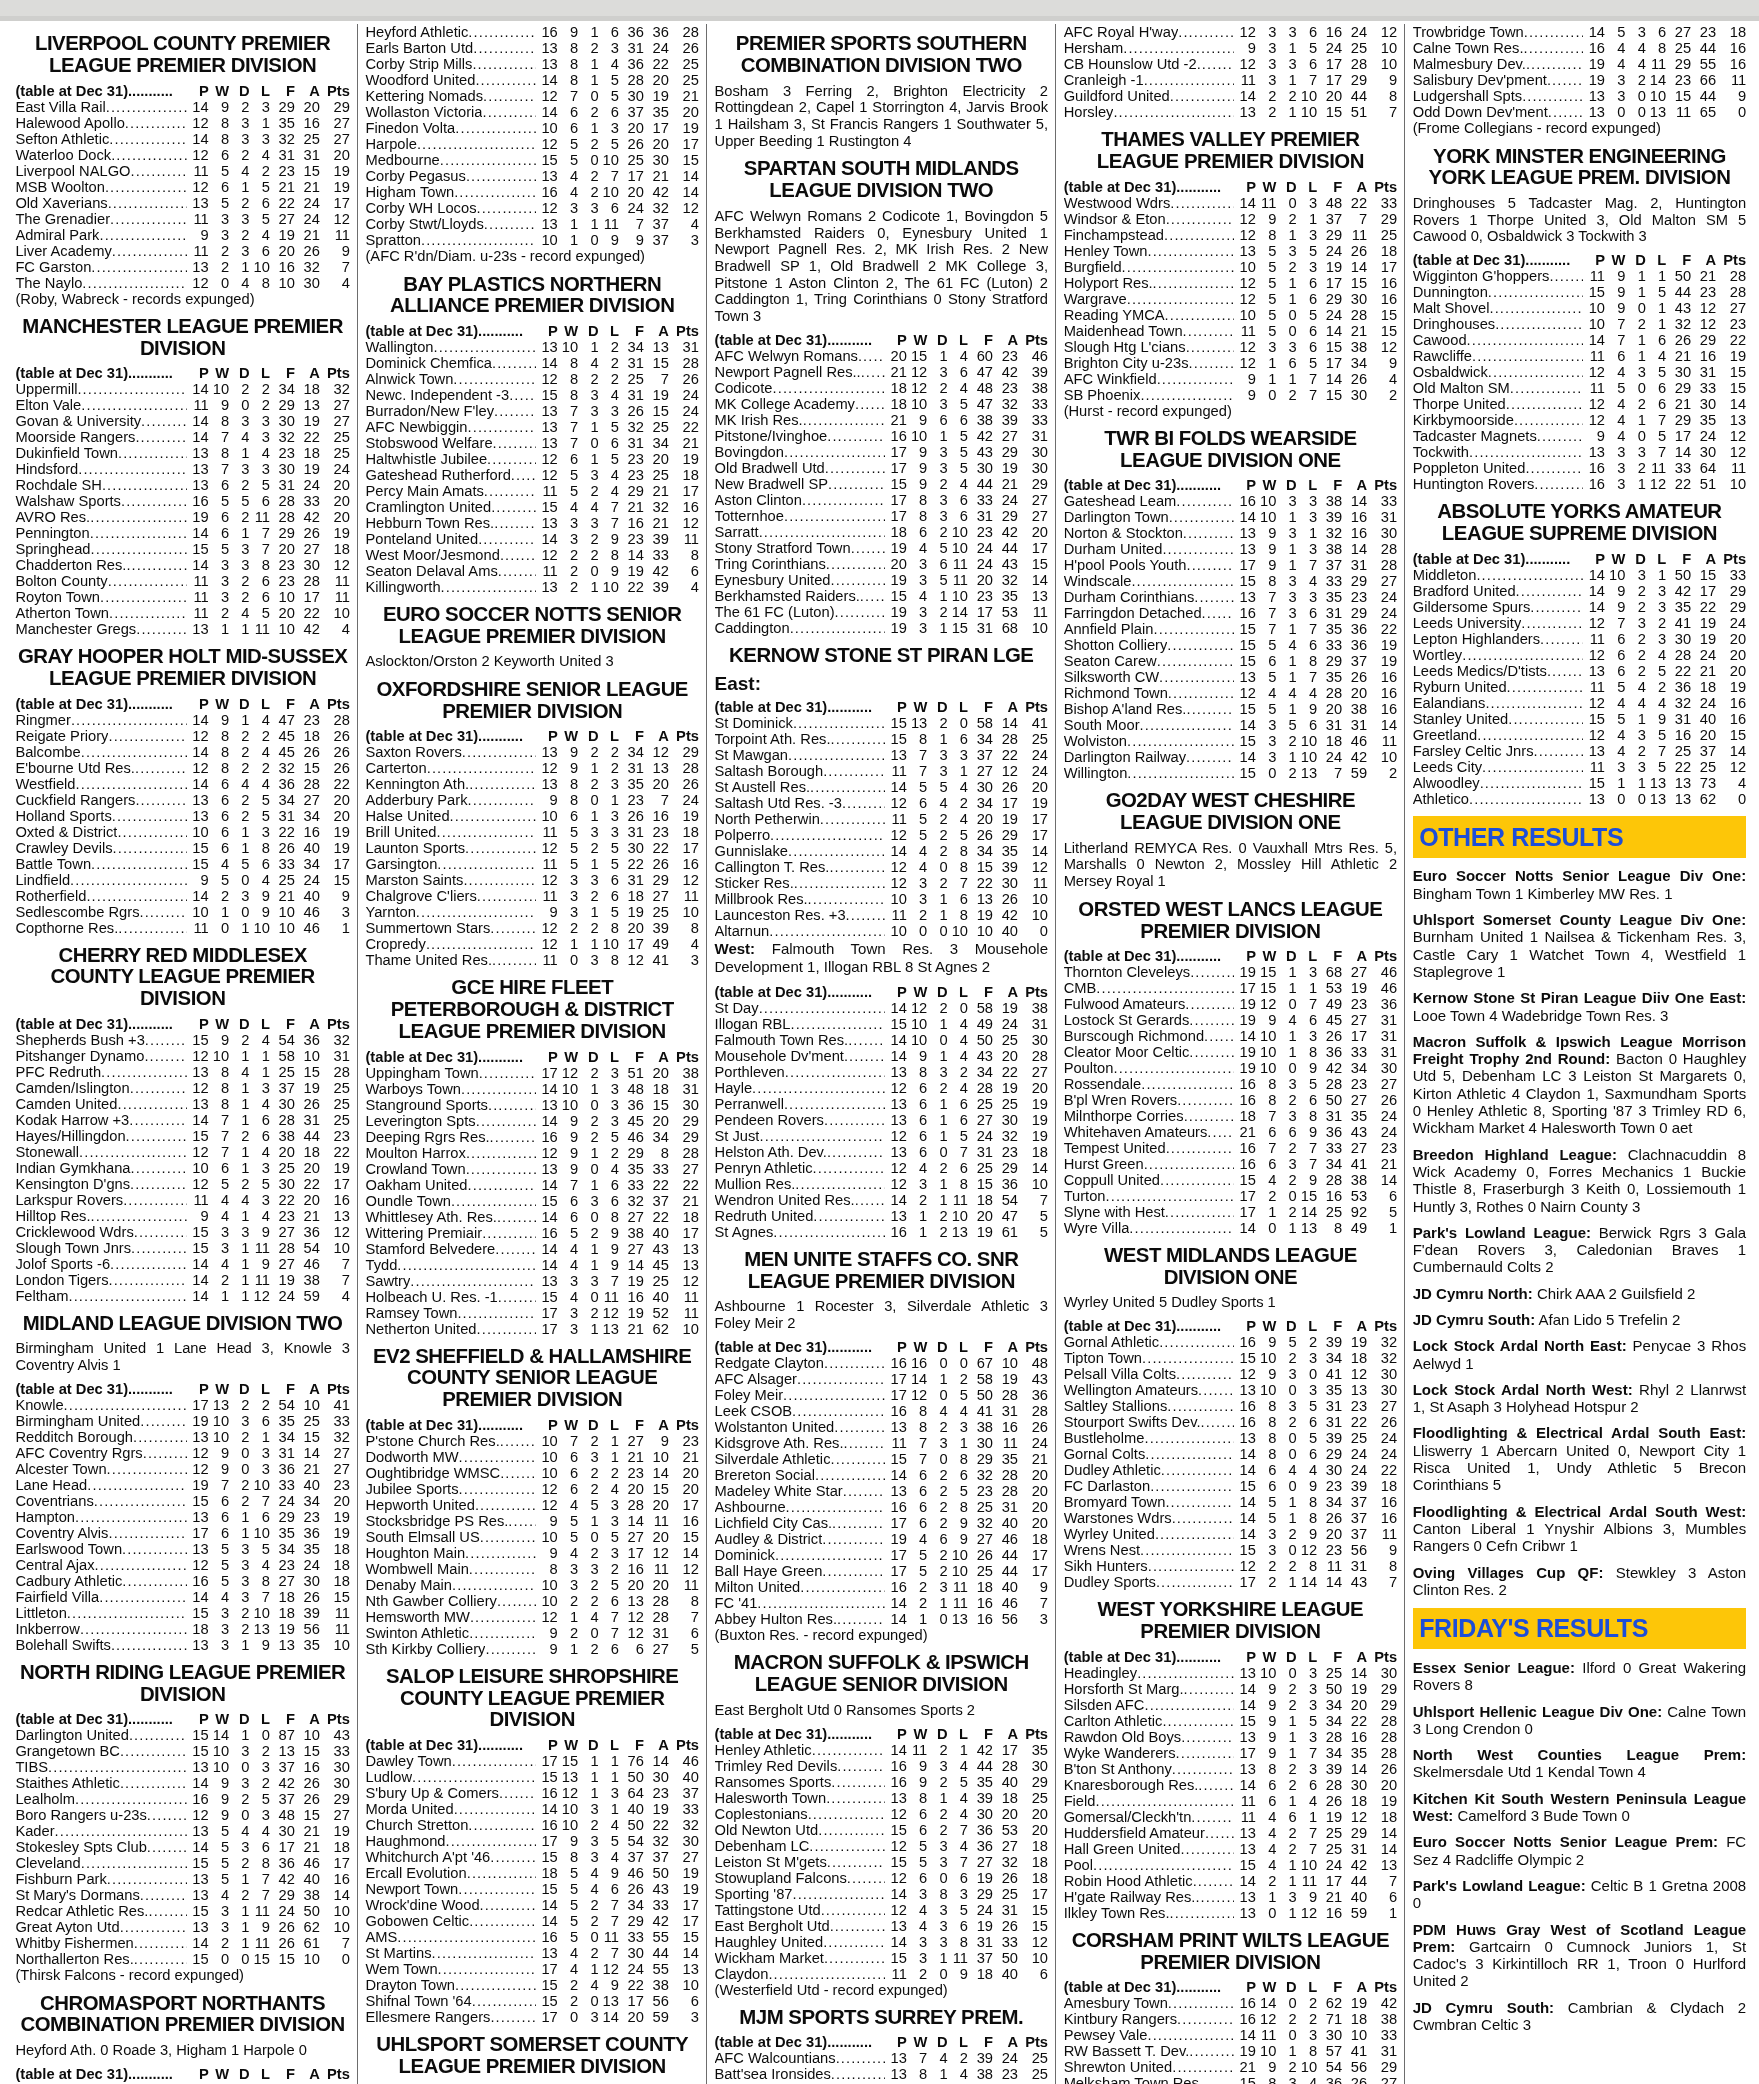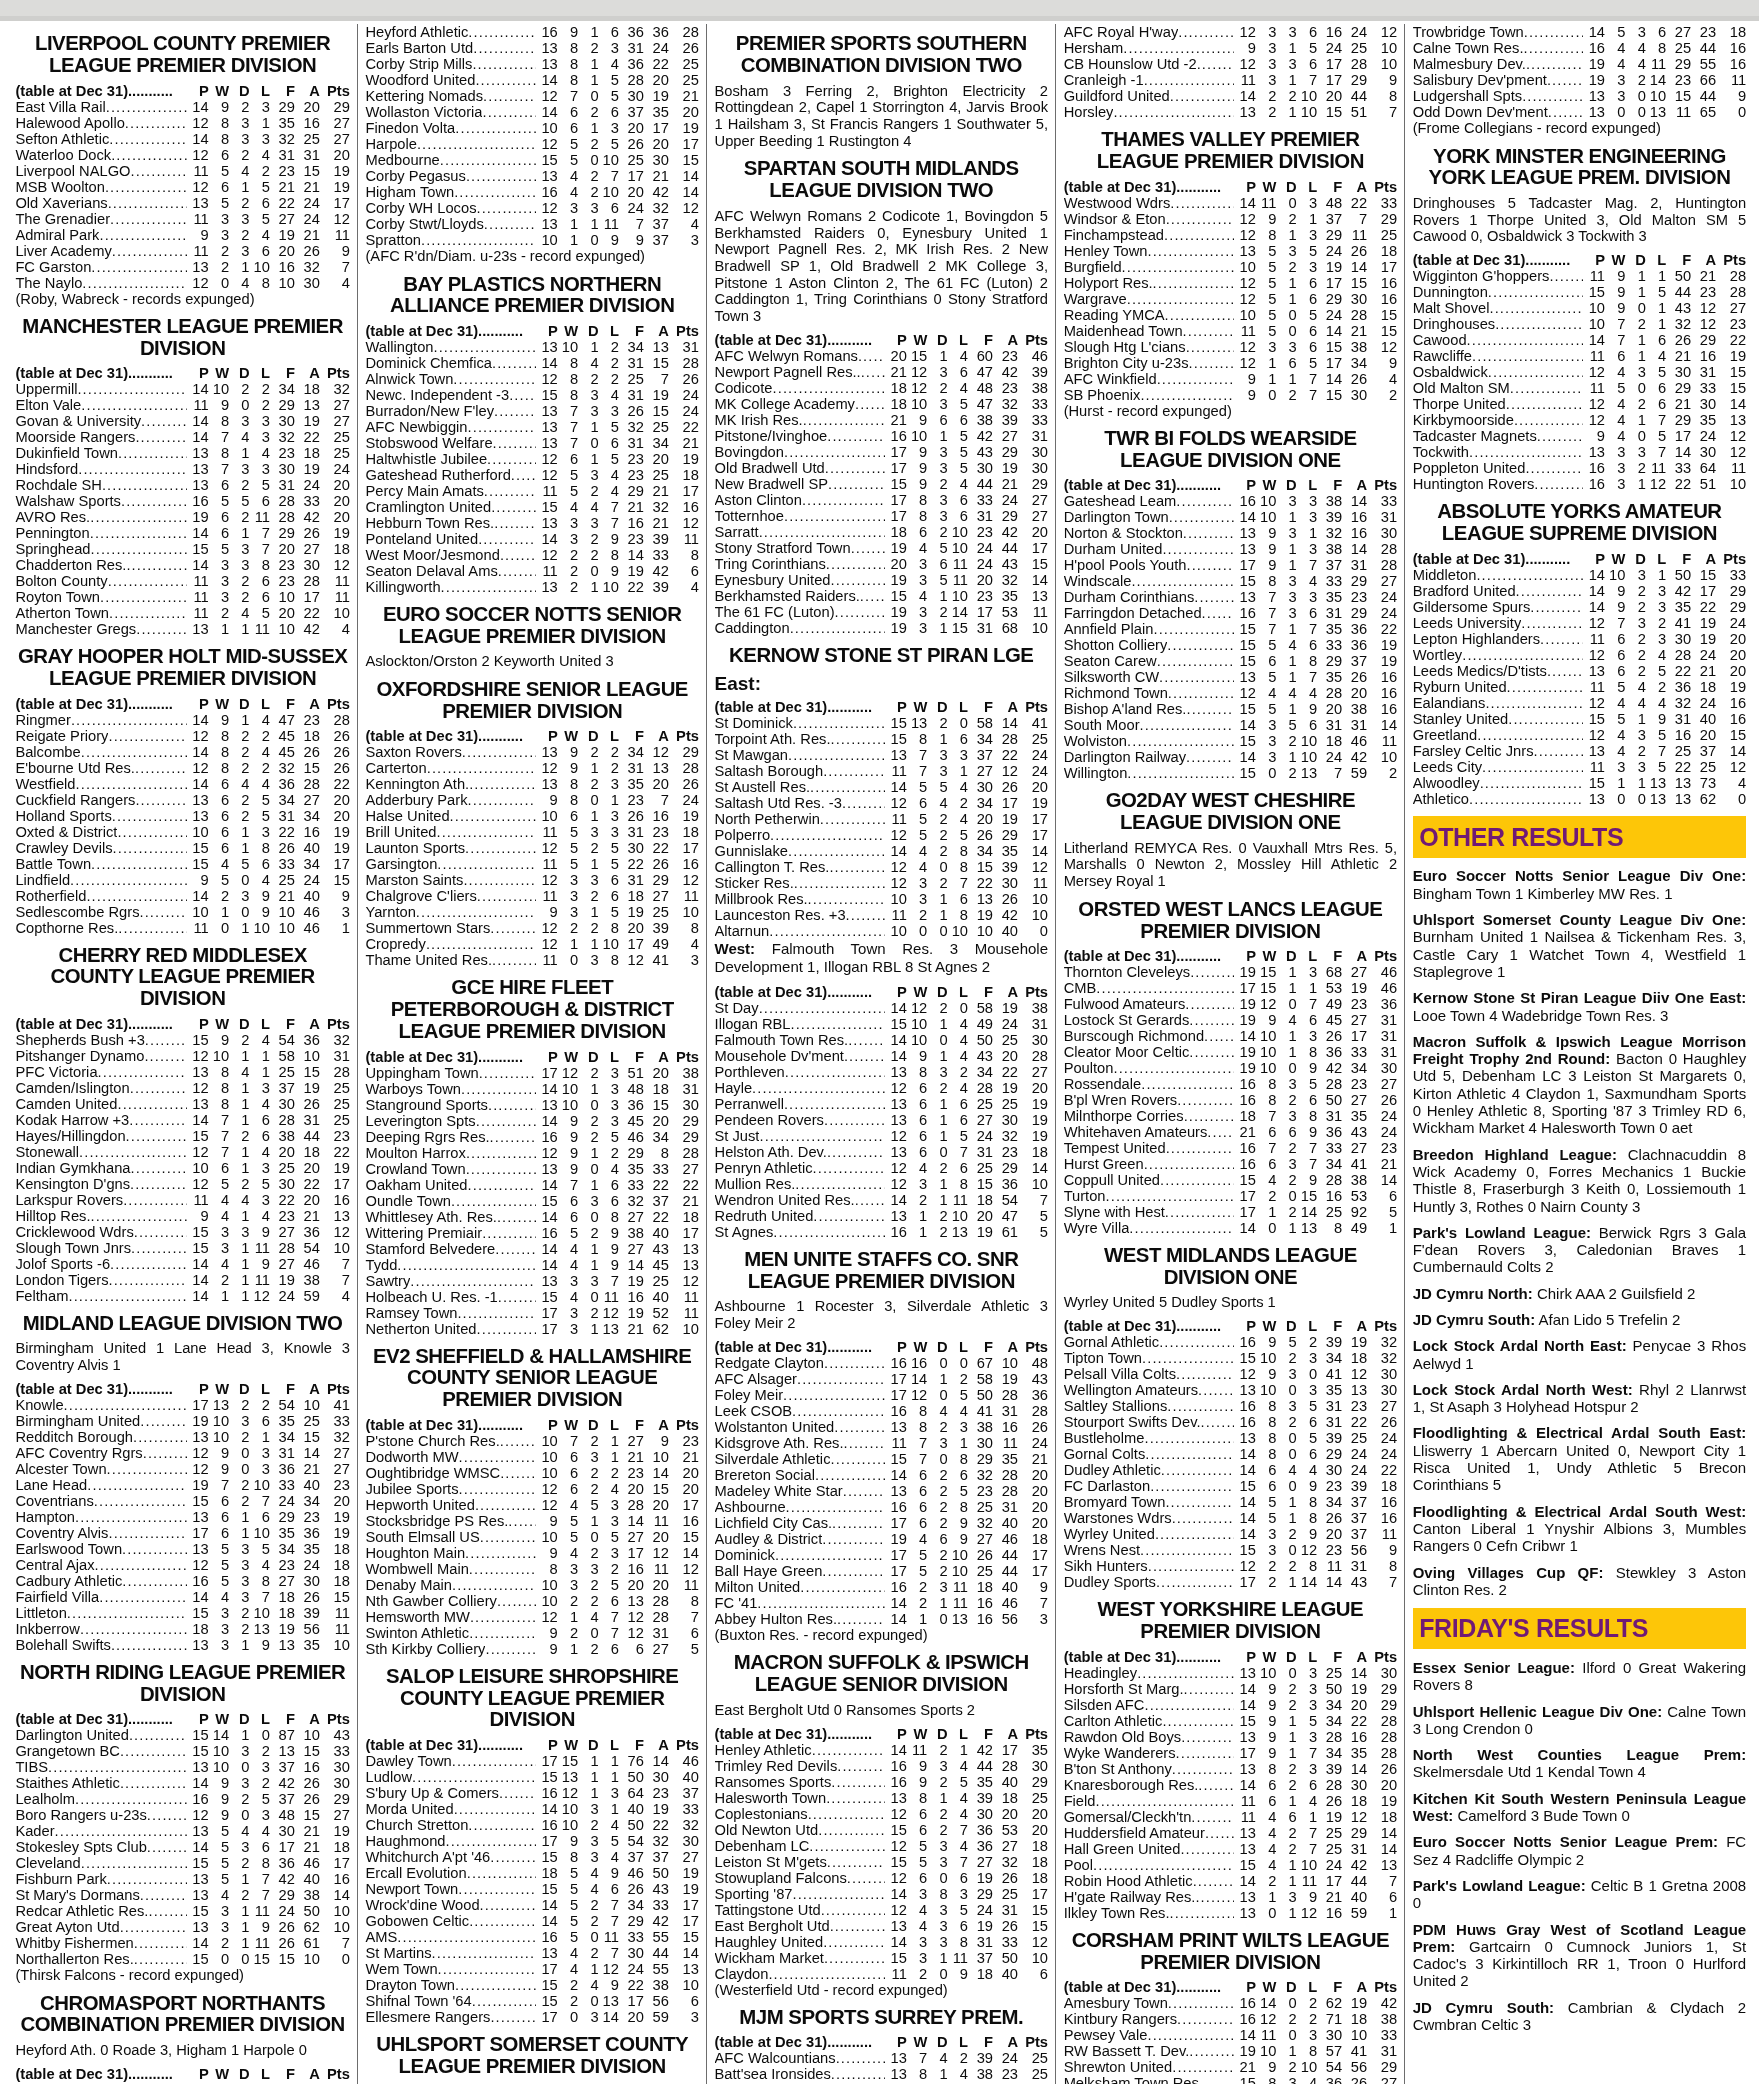--- a/index.html
+++ b/index.html
@@ -13,21 +13,21 @@
   .tbl{margin-bottom:1.6px;}
   .row{display:grid;grid-template-columns:minmax(0,1fr) 22px 20.4px 20.4px 20.4px 25px 25px 30px;font-size:14.7px;line-height:16px;font-weight:400;}
   .row.thdr{font-weight:bold;margin-top:1.6px;}
   .num{text-align:right;white-space:nowrap;}
   .team{display:flex;min-width:0;}
   .nm{white-space:nowrap;overflow:hidden;}
   .dots{flex:1;min-width:3.3px;overflow:hidden;white-space:nowrap;}
   .dots::after{content:"..........................................................";letter-spacing:1.1px;}
   .note{font-size:14.7px;line-height:16.3px;margin:0 0 2.4px;font-weight:400;}
   .sub{font-weight:bold;font-size:19px;margin:5.7px 0 4.1px;}
-  .banner{font-size:25px;font-weight:bold;letter-spacing:-0.4px;padding:6.5px 6.5px 5.7px;margin:9.8px 0 9.8px;color:#701a75;}
+  .banner{font-size:25px;font-weight:bold;letter-spacing:-0.4px;padding:6.5px 6.5px 5.7px;margin:9.8px 0 9.8px;color:#1d4ed8;}
   .item{font-size:15px;line-height:17.3px;margin:0 0 9px;text-align:justify;font-weight:400;}
   .item .lead{font-weight:bold;}
 </style>
 </head>
 <body>
 
 <div class="page">
   <div class="cols">
       <div class="col">
         <div class="head">LIVERPOOL COUNTY PREMIER LEAGUE PREMIER DIVISION</div>
@@ -657,21 +657,21 @@
             <span class="num">12</span>
             <span class="num">10</span>
             <span class="num">1</span>
             <span class="num">1</span>
             <span class="num">58</span>
             <span class="num">10</span>
             <span class="num">31</span>
           </div>
           <div class="row">
             <span class="team">
-              <span class="nm">PFC Victoria</span>
+              <span class="nm">PFC Redruth</span>
               <span class="dots"></span>
             </span>
             <span class="num">13</span>
             <span class="num">8</span>
             <span class="num">4</span>
             <span class="num">1</span>
             <span class="num">25</span>
             <span class="num">15</span>
             <span class="num">28</span>
           </div>

